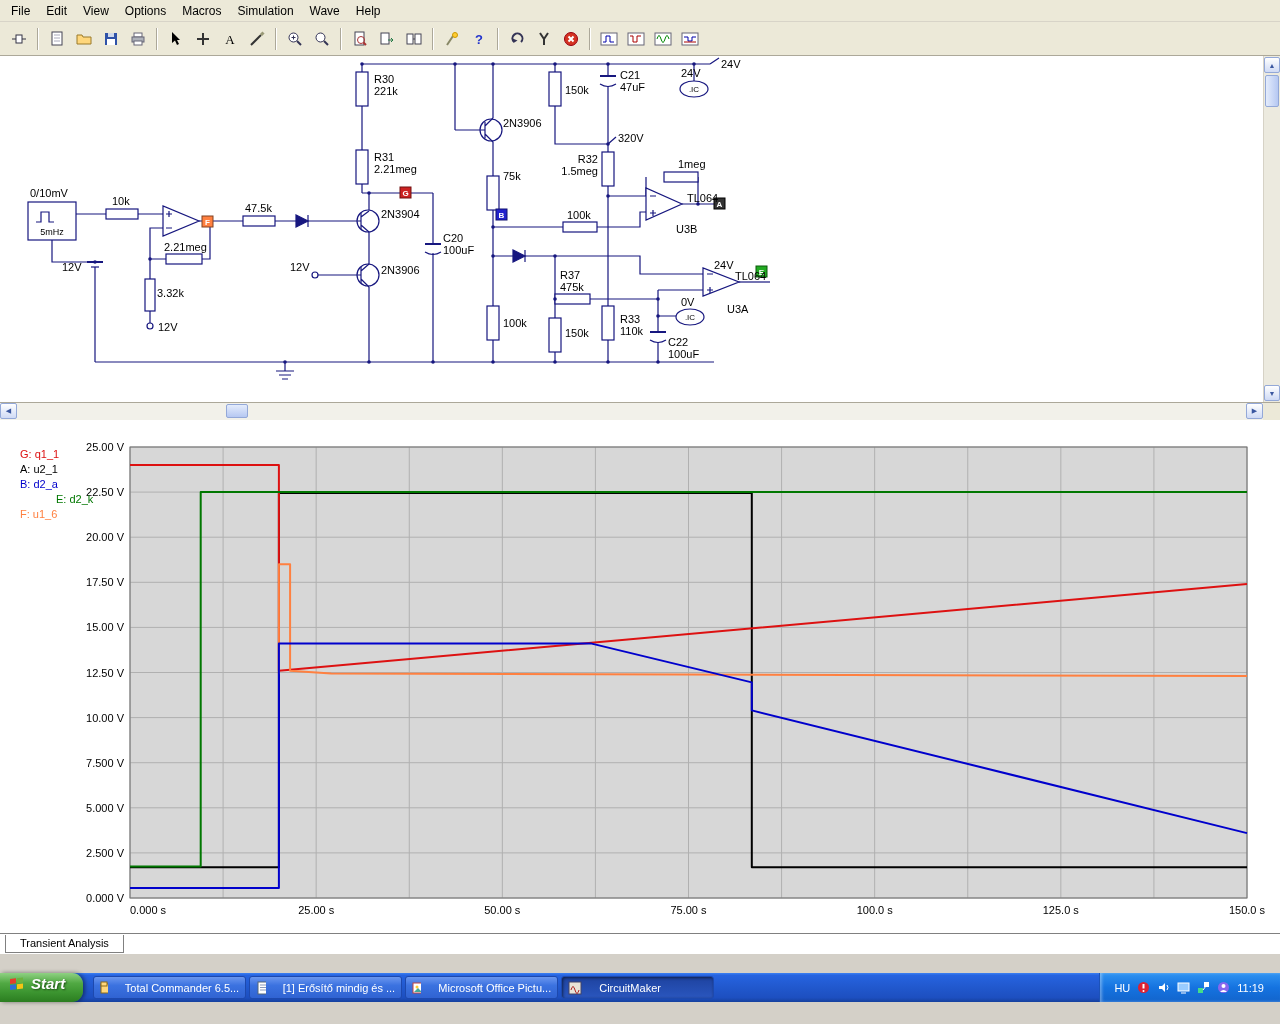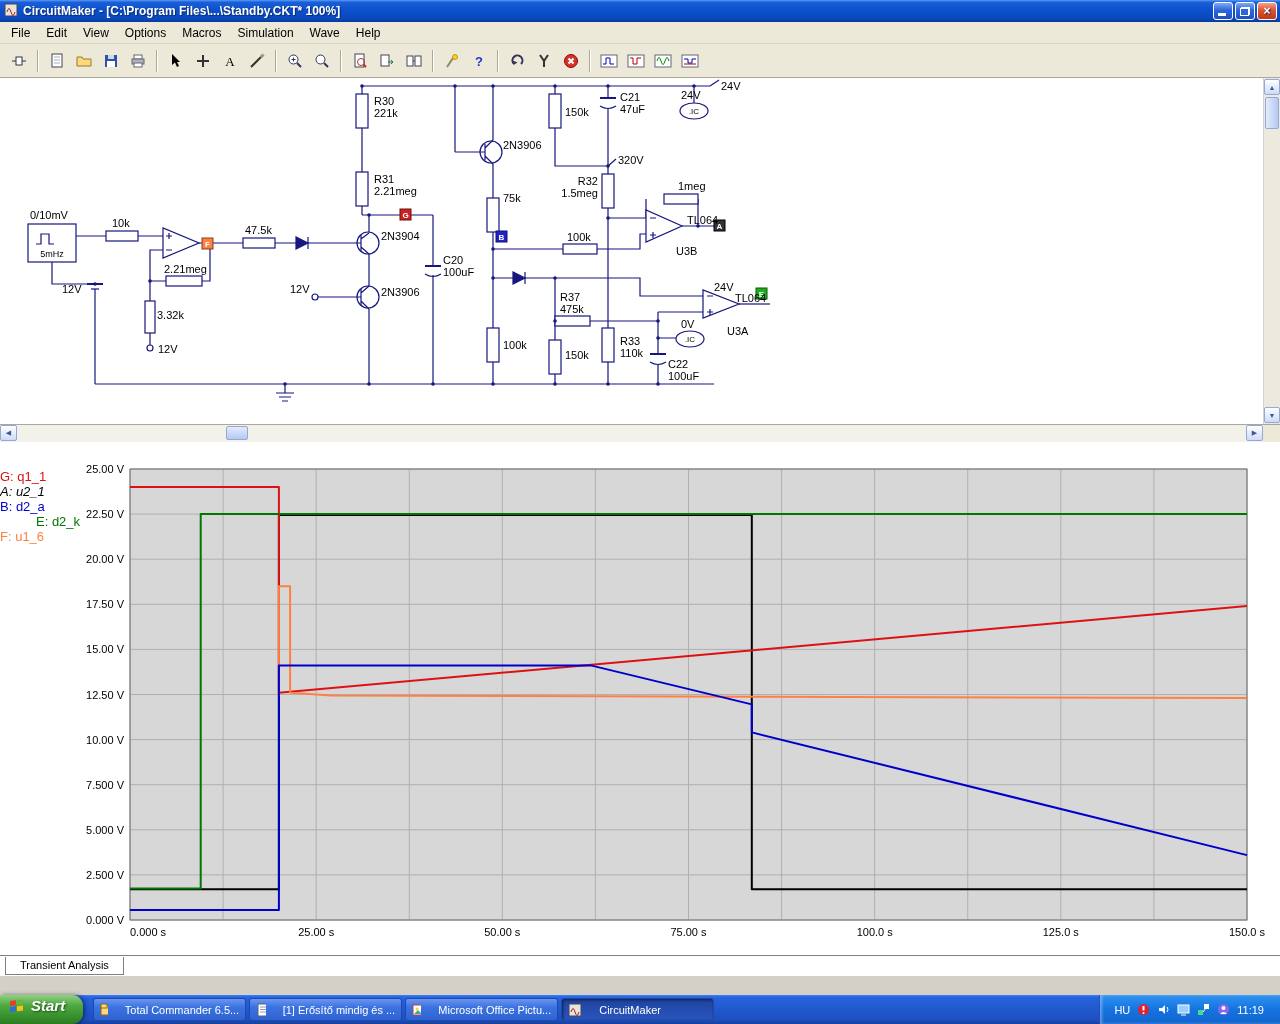--- a/index.html
+++ b/index.html
@@ -45,21 +45,21 @@
     background:linear-gradient(180deg,#fff,#cfdaf5);border:1px solid #93a8d8;border-radius:2px}
   .hbtn.left{left:0}
   .hbtn.right{right:17px}
   .hthumb{position:absolute;left:226px;top:1px;width:22px;height:14px;background:linear-gradient(180deg,#e4ecfc,#b6c8f2);
     border:1px solid #93a8d8;border-radius:2px}
   .hcorner{position:absolute;right:0;top:0;width:17px;height:17px;background:#ece9d8}
 
   
   .waveform{position:relative;height:513px;background:#fff}
   #wavesvg{position:absolute;left:0;top:0}
-  .legend{position:absolute;left:0;top:27px;font-size:13px;line-height:15px}
+  .legend{position:absolute;left:20px;top:27px;font-size:11px;line-height:15px}
   .legend-item{white-space:nowrap}
 
   
   .tabbar{height:20px;background:#fff;border-top:1px solid #808080;display:flex;align-items:center;padding-left:5px}
   .tab{font-size:11px;padding:2px 14px 3px;background:#fff;border:1px solid #808080;border-top:none}
   .filler{height:20px;background:#d4d0c8;border-top:1px solid #fff}
 
   
   .taskbar{height:29px;display:flex;align-items:center;
     background:linear-gradient(180deg,#3c81f3 0%,#2663e0 8%,#2158cd 50%,#1d4fc0 85%,#16409e 100%)}
@@ -74,38 +74,20 @@
   .task.active{background:linear-gradient(180deg,#1e43a0,#2a56be);box-shadow:inset 1px 1px 3px rgba(0,0,0,.55)}
   .tray{height:29px;display:flex;align-items:center;gap:7px;padding:0 16px 0 14px;color:#fff;font-size:11px;
     background:linear-gradient(180deg,#2f93f2 0%,#1573e0 50%,#1264cc 100%);
     border-left:1px solid #1c52b8;box-shadow:inset 2px 0 3px rgba(255,255,255,.35)}
 </style>
 </head>
 <body>
 
 <div class="app">
 
-  <div class="titlebar">
-    <span>
-      <svg width="14" height="14">
-          <rect x="1" y="1" width="12" height="12" fill="#e8e4d8" stroke="#446"></rect>
-          <path d="M3,9 q2,-7 4,0 t4,0" fill="none" stroke="#a22"></path>
-        </svg>
-    </span>
-    <span class="title">CircuitMaker - [C:\Program Files\...\Standby.CKT* 100%]</span>
-    <span class="winbtns">
-      <span class="wbtn">
-          <span class="glyph-min"></span>
-        </span>
-      <span class="wbtn">
-          <span class="glyph-max"></span>
-        </span>
-      <span class="wbtn close">×</span>
-    </span>
-  </div>
 
   <div class="menubar">
     <span class="menu-item">File</span>
     <span class="menu-item">Edit</span>
     <span class="menu-item">View</span>
     <span class="menu-item">Options</span>
     <span class="menu-item">Macros</span>
     <span class="menu-item">Simulation</span>
     <span class="menu-item">Wave</span>
     <span class="menu-item">Help</span>
@@ -528,21 +510,21 @@
         <text x="130.0" y="494" text-anchor="start" font-size="11" fill="#000">0.000 s</text>
         <text x="316.2" y="494" text-anchor="middle" font-size="11" fill="#000">25.00 s</text>
         <text x="502.3" y="494" text-anchor="middle" font-size="11" fill="#000">50.00 s</text>
         <text x="688.5" y="494" text-anchor="middle" font-size="11" fill="#000">75.00 s</text>
         <text x="874.7" y="494" text-anchor="middle" font-size="11" fill="#000">100.0 s</text>
         <text x="1060.8" y="494" text-anchor="middle" font-size="11" fill="#000">125.0 s</text>
         <text x="1247.0" y="494" text-anchor="middle" font-size="11" fill="#000">150.0 s</text>
       </svg>
     <div class="legend">
       <div class="legend-item" style="color: rgb(221, 17, 17);">G: q1_1</div>
-      <div class="legend-item" style="color: rgb(0, 0, 0); font-style: italic;">A: u2_1</div>
+      <div class="legend-item" style="color: rgb(0, 0, 0);">A: u2_1</div>
       <div class="legend-item" style="color: rgb(0, 0, 204);">B: d2_a</div>
       <div class="legend-item" style="color: rgb(0, 119, 0); padding-left: 36px;">E: d2_k</div>
       <div class="legend-item" style="color: rgb(255, 128, 64);">F: u1_6</div>
     </div>
   </div>
 
   <div class="tabbar">
     <span class="tab">Transient Analysis</span>
   </div>
   <div class="filler"></div>

